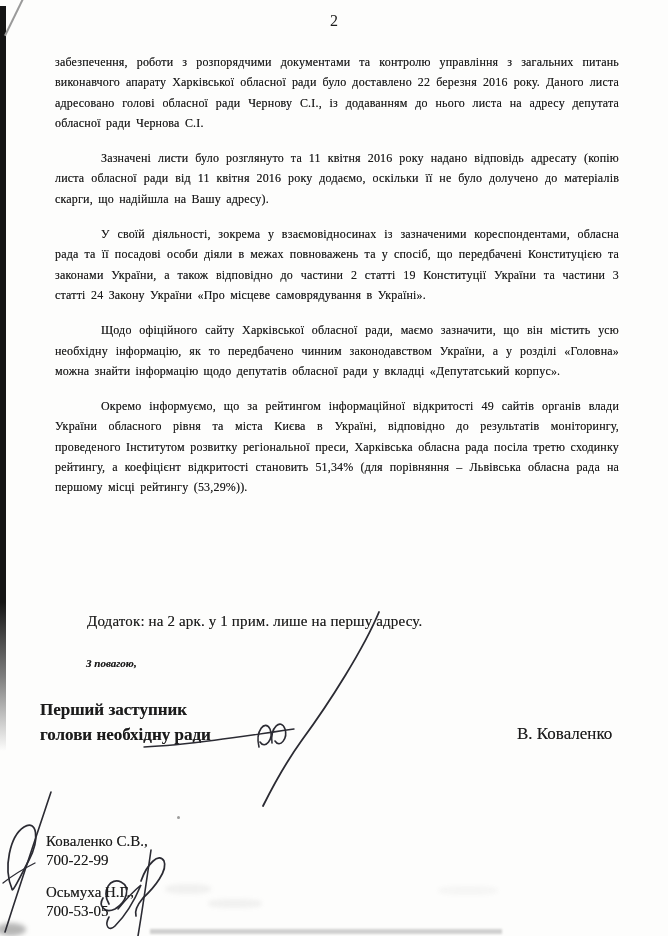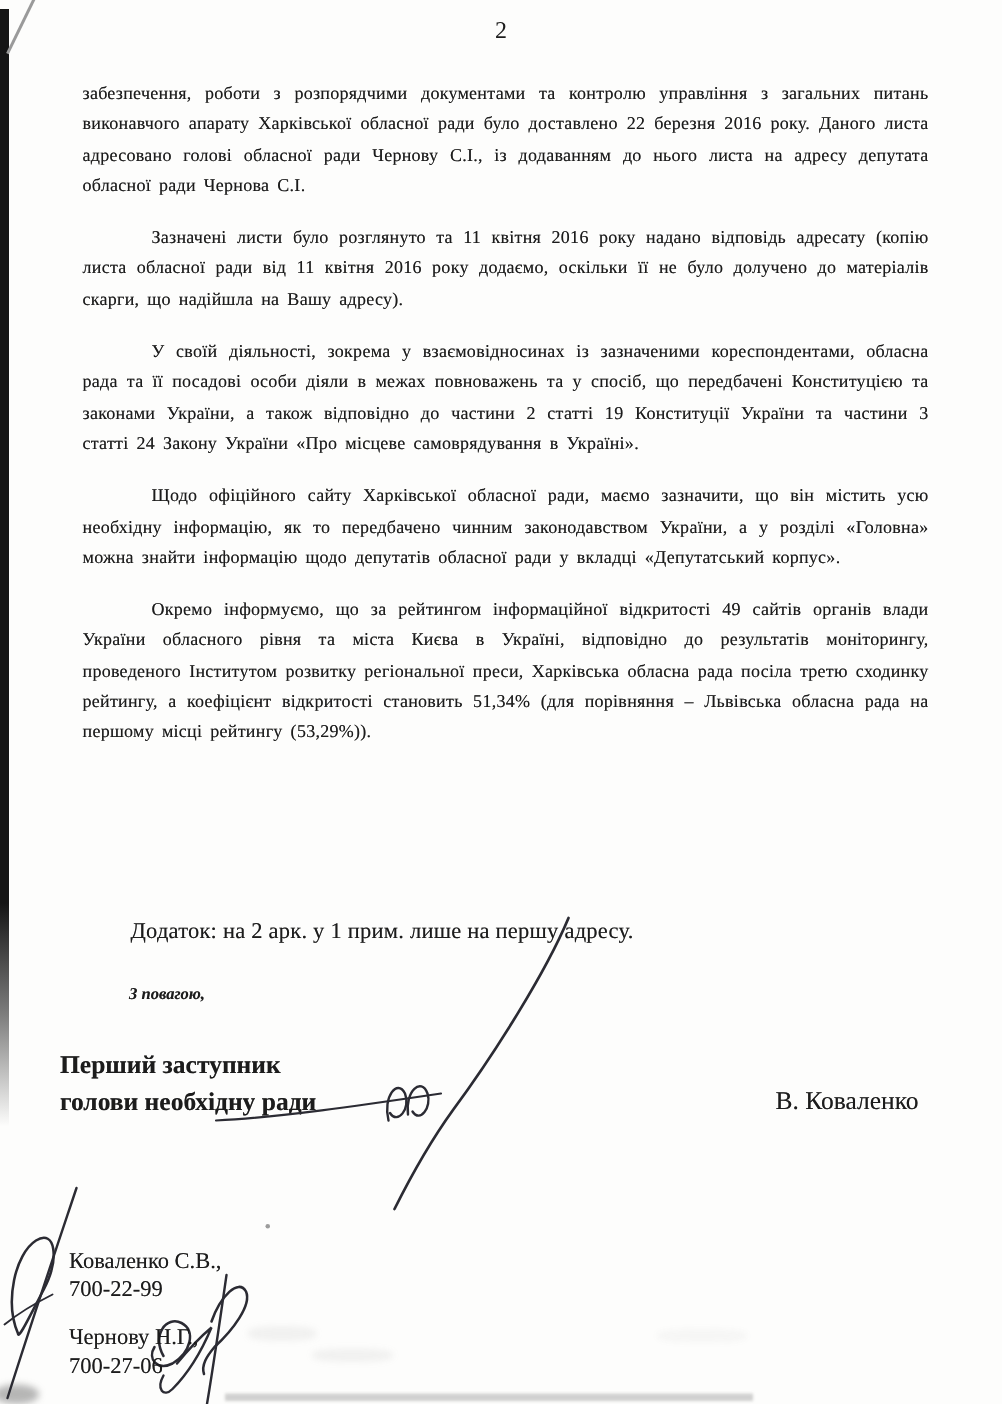--- a/index.html
+++ b/index.html
@@ -136,17 +136,17 @@
     <path d="M 63 4 C 59 32, 55 60, 50 90" stroke-width="1.6"></path>
     <path d="M 21 58 C 13 44, 23 31, 33 36 C 43 41, 39 56, 27 63 C 17 68, 10 60, 15 52" stroke-width="1.7"></path>
     <path d="M 30 63 C 39 52, 47 44, 53 39 C 45 58, 35 72, 27 80 C 21 86, 16 80, 21 71" stroke-width="1.6"></path>
   </svg>
 
   <div class="contact c1">
     <div>Коваленко С.В.,</div>
     <div>700-22-99</div>
   </div>
   <div class="contact c2">
-    <div>Чернову Н.Г.,</div>
-    <div>700-27-06</div>
+    <div>Осьмуха Н.Г.,</div>
+    <div>700-53-05</div>
   </div>
 
 </div>
 
 </body></html>

